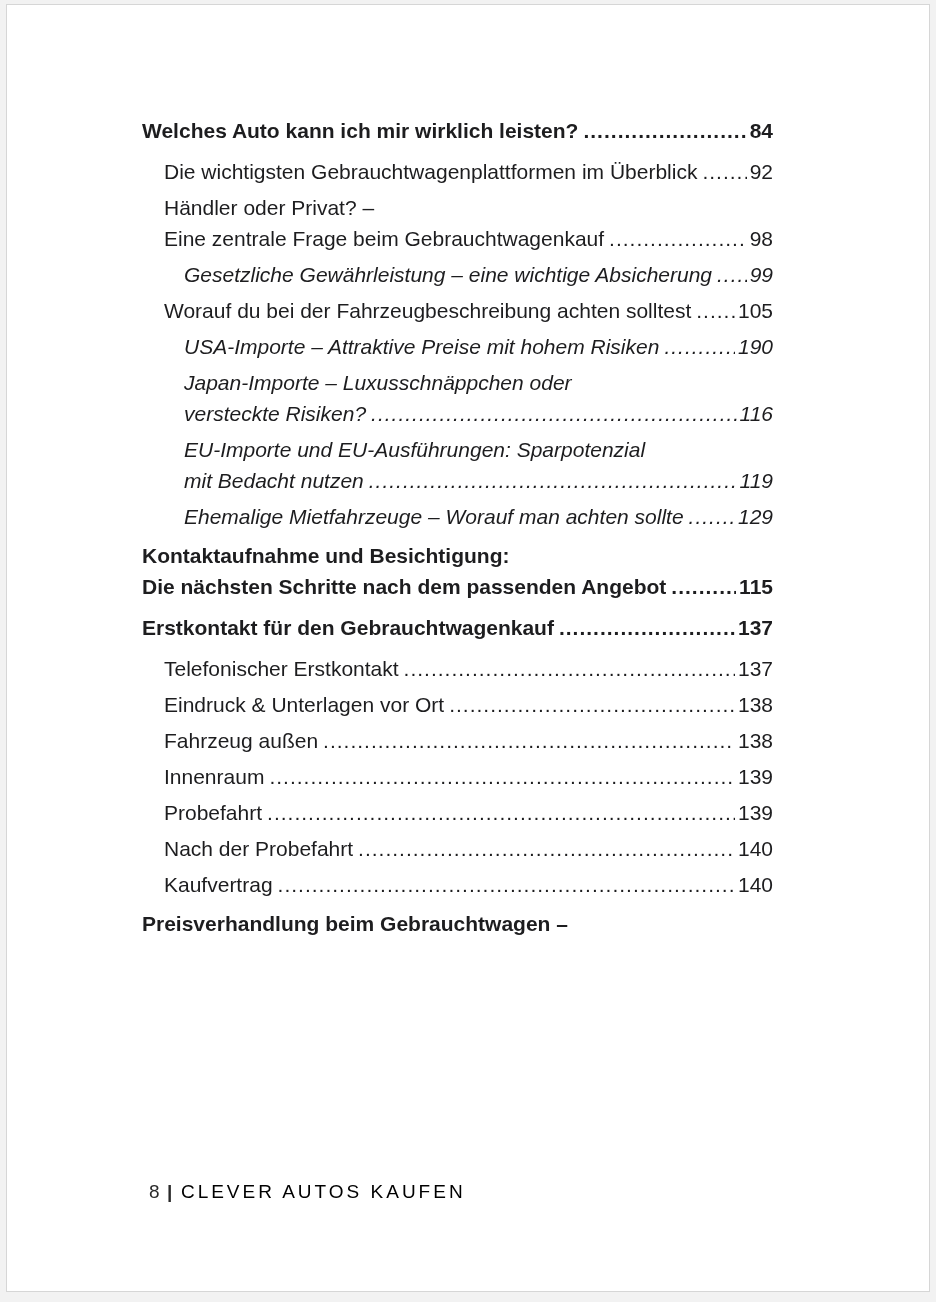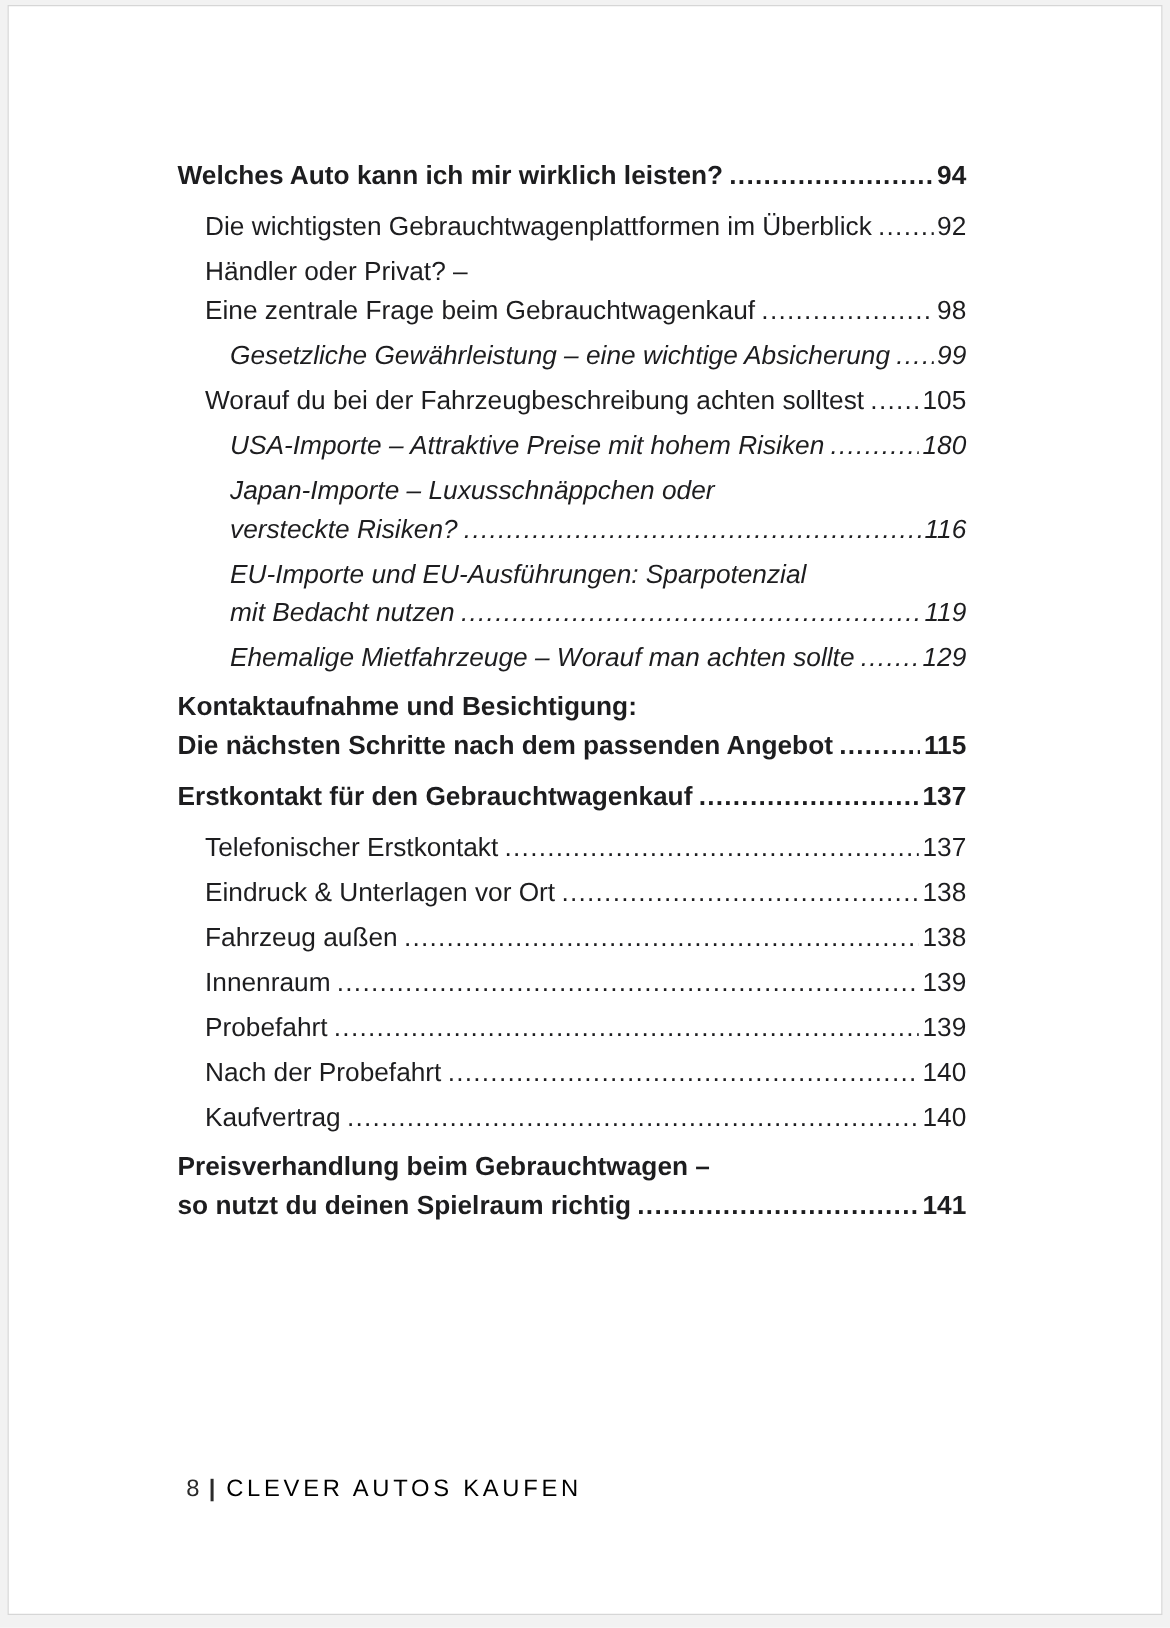--- a/index.html
+++ b/index.html
@@ -17,21 +17,21 @@
     top: 4px;
     width: 924px;
     height: 1288px;
     background: #ffffff;
     border: 1px solid #d6d6d6;
     box-sizing: border-box;
   }
   .toc {
     position: absolute;
     left: 135px;
-    top: 112px;
+    top: 102px;
     width: 631px;
     color: #1d1d1f;
     font-size: 21px;
     line-height: 31px;
     text-align: center;
   }
   .entry { margin-bottom: 5px; cursor: pointer; }
   .entry.lvl1 { font-weight: bold; margin-top: 8px; margin-bottom: 10px; }
   .entry.lvl2 { padding-left: 22px; }
   .entry.lvl3 { padding-left: 42px; font-style: italic; }
@@ -72,21 +72,21 @@
 </head>
 <body>
 
 <div class="page">
 
   <div class="toc" id="toc">
       <div class="entry lvl1">
         <div class="line">
           <span class="txt">Welches Auto kann ich mir wirklich leisten?</span>
           <span class="leader"></span>
-          <span class="pagenum">94</span>
+          <span class="pagenum">84</span>
         </div>
       </div>
       <div class="entry lvl2">
         <div class="line">
           <span class="txt">Die wichtigsten Gebrauchtwagenplattformen im Überblick</span>
           <span class="leader"></span>
           <span class="pagenum">92</span>
         </div>
       </div>
       <div class="entry lvl2">
@@ -110,21 +110,21 @@
         <div class="line">
           <span class="txt">Worauf du bei der Fahrzeugbeschreibung achten solltest</span>
           <span class="leader"></span>
           <span class="pagenum">105</span>
         </div>
       </div>
       <div class="entry lvl3">
         <div class="line">
           <span class="txt">USA-Importe – Attraktive Preise mit hohem Risiken</span>
           <span class="leader"></span>
-          <span class="pagenum">180</span>
+          <span class="pagenum">190</span>
         </div>
       </div>
       <div class="entry lvl3">
         <div class="line">
           <span class="txt">Japan-Importe – Luxusschnäppchen oder</span>
         </div>
         <div class="line">
           <span class="txt">versteckte Risiken?</span>
           <span class="leader"></span>
           <span class="pagenum">116</span>
@@ -209,25 +209,20 @@
       <div class="entry lvl2">
         <div class="line">
           <span class="txt">Kaufvertrag</span>
           <span class="leader"></span>
           <span class="pagenum">140</span>
         </div>
       </div>
       <div class="entry lvl1">
         <div class="line">
           <span class="txt">Preisverhandlung beim Gebrauchtwagen –</span>
-        </div>
-        <div class="line">
-          <span class="txt">so nutzt du deinen Spielraum richtig</span>
-          <span class="leader"></span>
-          <span class="pagenum">141</span>
         </div>
       </div>
     </div>
 
   <div class="footer">
     <span>8</span>
     <span class="sep">|</span>
     <span class="book">CLEVER AUTOS KAUFEN</span>
   </div>
 

